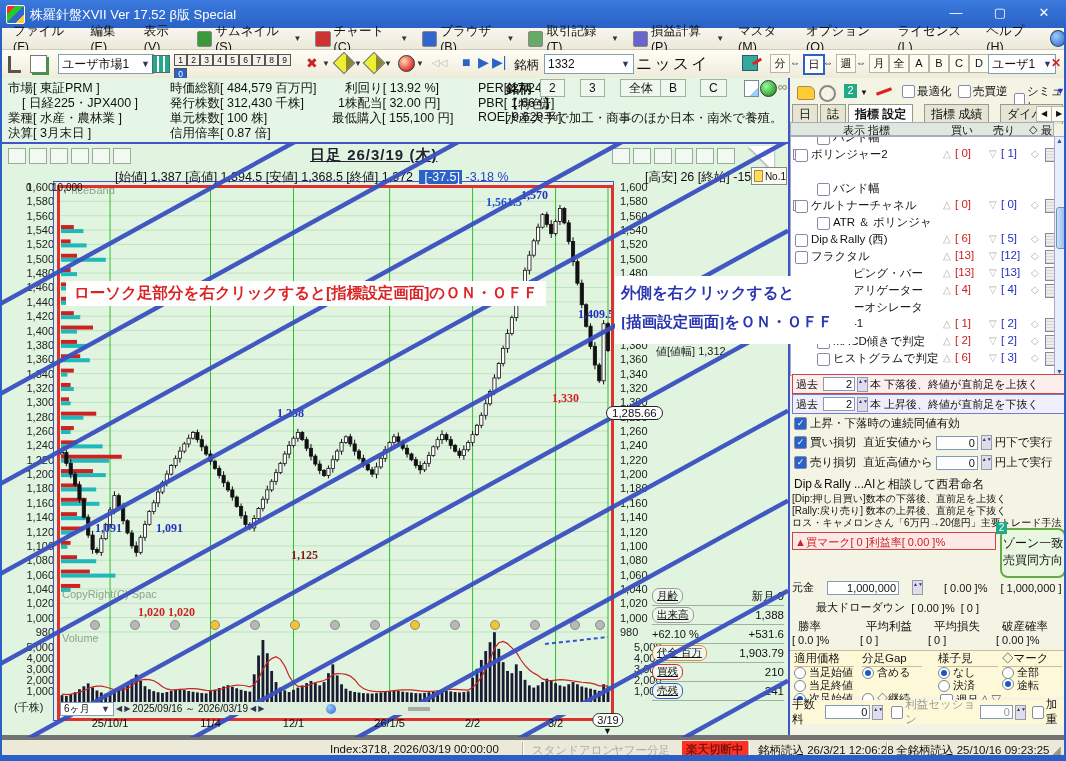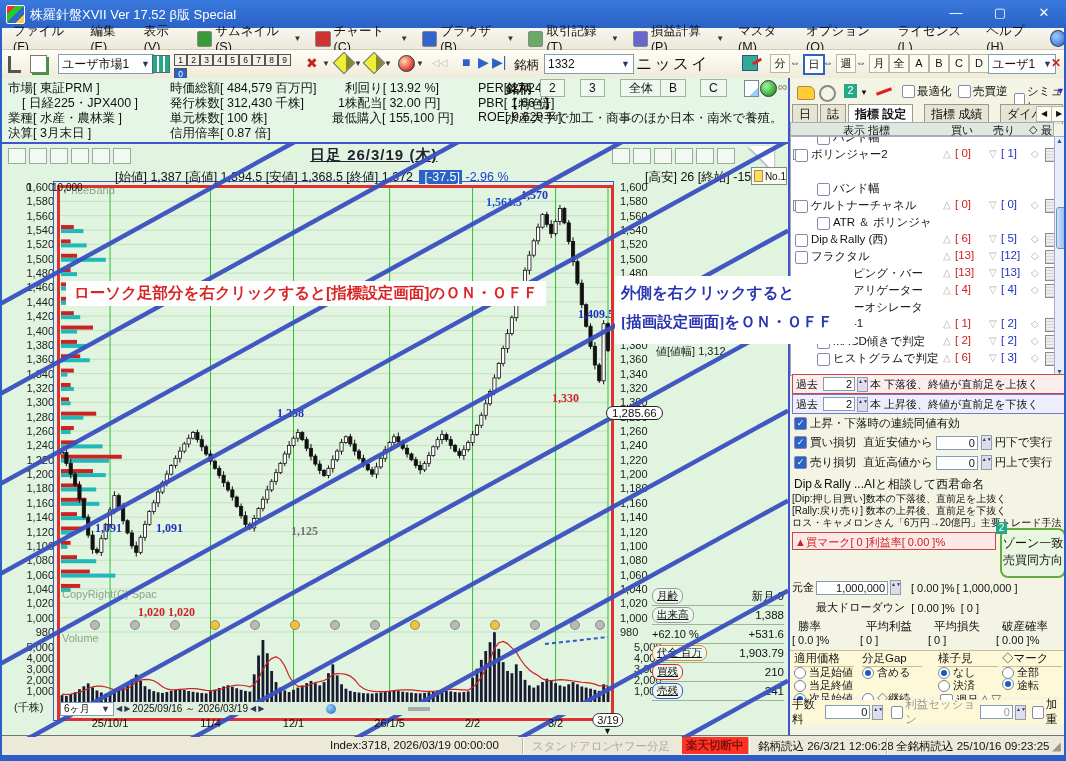--- a/index.html
+++ b/index.html
@@ -54,21 +54,21 @@
   .cb.chk{background:#2a62c6;color:#fff;font-size:9px;line-height:11px;text-align:center;}
   .tri{color:#b8aeae;font-size:10px;}
   .numr{color:#cc2222;} .numb{color:#2233bb;}
   .calcico{display:inline-block;width:12px;height:12px;border:1px solid #889;background:repeating-linear-gradient(#eee,#eee 2px,#bbb 3px);vertical-align:-2px;}
   .rulerow{position:absolute;left:2px;width:272px;height:18px;display:flex;align-items:center;gap:2px;font-size:11px;}
   .spin{display:inline-block;width:9px;height:13px;background:#dde;border:1px solid #99a;font-size:5px;line-height:6px;text-align:center;color:#336;}
   .inp{background:#fff;border:1px solid #7f9db9;text-align:right;padding:0 2px;font-size:11px;display:inline-block;}
   .radio{display:inline-block;width:10px;height:10px;border:1px solid #789;border-radius:50%;background:#fff;vertical-align:-1px;margin-right:3px;position:relative;}
   .radio.sel::after{content:"";position:absolute;left:2px;top:2px;width:6px;height:6px;border-radius:50%;background:#1a58c8;}
   
-  #statusbar{left:0;top:735px;width:1066px;height:20px;background:#ece9d8;border-top:1px solid #737373;font-size:11.5px;}
+  #statusbar{left:0;top:735px;width:1066px;height:20px;background:#ece9d8;border-top:5px solid #737373;font-size:11.5px;}
   .ssep{position:absolute;top:2px;width:1px;height:16px;background:#b8b4a0;border-right:1px solid #fff;}
   #bottomstrip{left:0;top:755px;width:1066px;height:6px;background:#2b5fc7;}
   .edge{top:28px;width:2px;height:727px;background:#2b5fc7;z-index:70;}
   #anno2{left:615px;top:276px;width:228px;height:64px;background:#fff;z-index:60;color:#2a35b0;font-weight:bold;font-size:15.5px;font-family:"Liberation Serif",serif;padding:2px 6px;line-height:29px;white-space:nowrap;}
 </style>
 </head>
 <body>
 
 <div id="app">
 
@@ -220,21 +220,21 @@
       <div class="abs ticonbox" style="left: 633px; top: 4px;"></div>
       <div class="abs ticonbox" style="left: 654px; top: 4px;"></div>
       <div class="abs ticonbox" style="left: 675px; top: 4px;"></div>
       <div class="abs ticonbox" style="left: 696px; top: 4px;"></div>
       <div class="abs ticonbox" style="left: 717px; top: 4px;"></div>
       <div class="abs" style="left: 748px; top: 2px; width: 0px; height: 0px; border-left: 26px solid transparent; border-top: 26px solid rgb(255, 255, 255); filter: drop-shadow(rgb(136, 136, 153) 0px 1px 1px); z-index: 26;"></div>
       <div class="abs" id="no1" style="left: 751px; top: 23px;">
         <div style="width: 10px; height: 10px; background: rgb(255, 221, 85); border: 1px solid rgb(170, 136, 85); margin: 0px 2px;"></div>
         <div>No.1</div>
       </div>
-      <div class="abs" style="left: 115px; top: 25px; font-size: 12.5px; z-index: 26; white-space: nowrap;"><span>[始値] 1,387  [高値] 1,394.5  [安値] 1,368.5  [終値] 1,372</span><span style="background: rgb(42, 98, 198); color: rgb(255, 255, 255); padding: 0px 2px; margin-left: 6px;"> [-37.5]</span><span style="color: rgb(34, 68, 204);"> -2.96 %</span></div>
+      <div class="abs" style="left: 115px; top: 25px; font-size: 12.5px; z-index: 26; white-space: nowrap;"><span>[始値] 1,387  [高値] 1,394.5  [安値] 1,368.5  [終値] 1,372</span><span style="background: rgb(42, 98, 198); color: rgb(255, 255, 255); padding: 0px 2px; margin-left: 6px;"> [-37.5]</span><span style="color: rgb(34, 68, 204);"> -3.18 %</span></div>
       <div class="abs" style="left: 645px; top: 25px; font-size: 12.5px; z-index: 26;">[高安] 26  [終始] -15</div>
       <div class="abs" style="left: 26px; top: 38px; font-size: 10px; z-index: 26;">0</div>
       <div class="abs" style="left: 52px; top: 38px; font-size: 10px; z-index: 26;">10,000</div>
       <svg id="chartsvg" width="788" height="593" viewBox="0 0 788 593" style="position:absolute;left:0;top:0;">
         <line x1="60" y1="488" x2="608" y2="488" stroke="#bfe3bf" stroke-width="1"></line>
         <line x1="60" y1="473.64516129032256" x2="608" y2="473.64516129032256" stroke="#bfe3bf" stroke-width="1"></line>
         <line x1="60" y1="459.2903225806452" x2="608" y2="459.2903225806452" stroke="#bfe3bf" stroke-width="1"></line>
         <line x1="60" y1="444.93548387096774" x2="608" y2="444.93548387096774" stroke="#bfe3bf" stroke-width="1"></line>
         <line x1="60" y1="430.5806451612903" x2="608" y2="430.5806451612903" stroke="#bfe3bf" stroke-width="1"></line>
         <line x1="60" y1="416.2258064516129" x2="608" y2="416.2258064516129" stroke="#bfe3bf" stroke-width="1"></line>
@@ -810,21 +810,21 @@
         <line x1="0" y1="790" x2="788" y2="356.59999999999997" stroke="#3a50c0" stroke-width="4.5" opacity="0.95"></line>
         <line x1="0" y1="880" x2="788" y2="446.59999999999997" stroke="#3a50c0" stroke-width="4.5" opacity="0.95"></line>
         <line x1="0" y1="970" x2="788" y2="536.5999999999999" stroke="#3a50c0" stroke-width="4.5" opacity="0.95"></line>
       </svg>
       <div class="plabel" style="left: 486px; top: 51px; color: #1d4ed8;">1,561.5</div>
       <div class="plabel" style="left: 521px; top: 44px; color: rgb(34, 51, 187);">1,570</div>
       <div class="plabel" style="left: 578px; top: 163px; color: rgb(34, 51, 187);">1,409.5</div>
       <div class="plabel" style="left: 277px; top: 262px; color: rgb(34, 51, 187);">1,258</div>
       <div class="plabel" style="left: 95px; top: 377px; color: rgb(34, 51, 187);">1,091</div>
       <div class="plabel" style="left: 156px; top: 377px; color: rgb(34, 51, 187);">1,091</div>
-      <div class="plabel" style="left: 291px; top: 380px; color: #737373;">1,125</div>
+      <div class="plabel" style="left: 291px; top: 404px; color: #7f1d1d;">1,125</div>
       <div class="plabel" style="left: 552px; top: 247px; color: rgb(204, 34, 34);">1,330</div>
       <div class="plabel" style="left: 138px; top: 461px; color: rgb(204, 34, 34);">1,020  1,020</div>
       <div class="abs" id="lastbadge">1,285.66</div>
       <div class="abs" id="anno1">ローソク足部分を右クリックすると[指標設定画面]のＯＮ・ＯＦＦ</div>
       <div class="abs" id="infobox">
         <div class="ibrow">
           <div class="iblab" style="border-color: rgb(153, 153, 153);">月齢</div>
           <div>新月  0</div>
         </div>
         <div class="ibrow">
@@ -1051,21 +1051,21 @@
       <div class="abs" style="left: 4px; top: 398px; font-size: 12px;">Dip＆Rally ...AIと相談して西君命名</div>
       <div class="abs" style="left: 2px; top: 414px; font-size: 10px;">[Dip:押し目買い]数本の下落後、直前足を上抜く</div>
       <div class="abs" style="left: 2px; top: 426px; font-size: 10px;">[Rally:戻り売り] 数本の上昇後、直前足を下抜く</div>
       <div class="abs" style="left: 2px; top: 438px; font-size: 10px;">ロス・キャメロンさん「6万円→20億円」主要トレード手法</div>
       <div class="abs" style="left: 2px; top: 454px; width: 204px; height: 18px; border: 1px solid rgb(204, 68, 68); background: rgb(253, 232, 232); color: rgb(204, 34, 34); font-size: 11px; line-height: 18px; padding-left: 2px; box-sizing: border-box;">▲買マーク[  0 ]利益率[    0.00 ]%</div>
       <div class="abs" style="left: 210px; top: 450px; width: 62px; height: 46px; border: 2px solid rgb(102, 170, 68); background: rgb(234, 247, 224); border-radius: 8px; text-align: center; font-size: 12px;">
         <div class="abs" style="left: -6px; top: -8px; width: 11px; height: 12px; background: rgb(34, 170, 136); color: rgb(255, 255, 255); font-size: 10px;">2</div>
         <div style="margin-top: 5px;">ゾーン一致</div>
         <div>売買同方向</div>
       </div>
-      <div class="abs" style="left: 2px; top: 502px; display: flex; gap: 2px; align-items: center; font-size: 11px;">
+      <div class="abs" style="left: 2px; top: 502px; display: flex; gap: 13px; align-items: center; font-size: 11px;">
         <div>元金</div>
         <div class="inp" style="width: 66px;">1,000,000</div>
         <div class="spin">▲▼</div>
         <div style="margin-left: 8px;">[    0.00 ]%</div>
         <div>[ 1,000,000 ]</div>
       </div>
       <div class="abs" style="left: 2px; top: 522px; display: flex; gap: 6px; align-items: center; font-size: 11px;">
         <div style="margin-left: 24px;">最大ドローダウン</div>
         <div>[    0.00 ]%</div>
         <div>[        0 ]</div>

